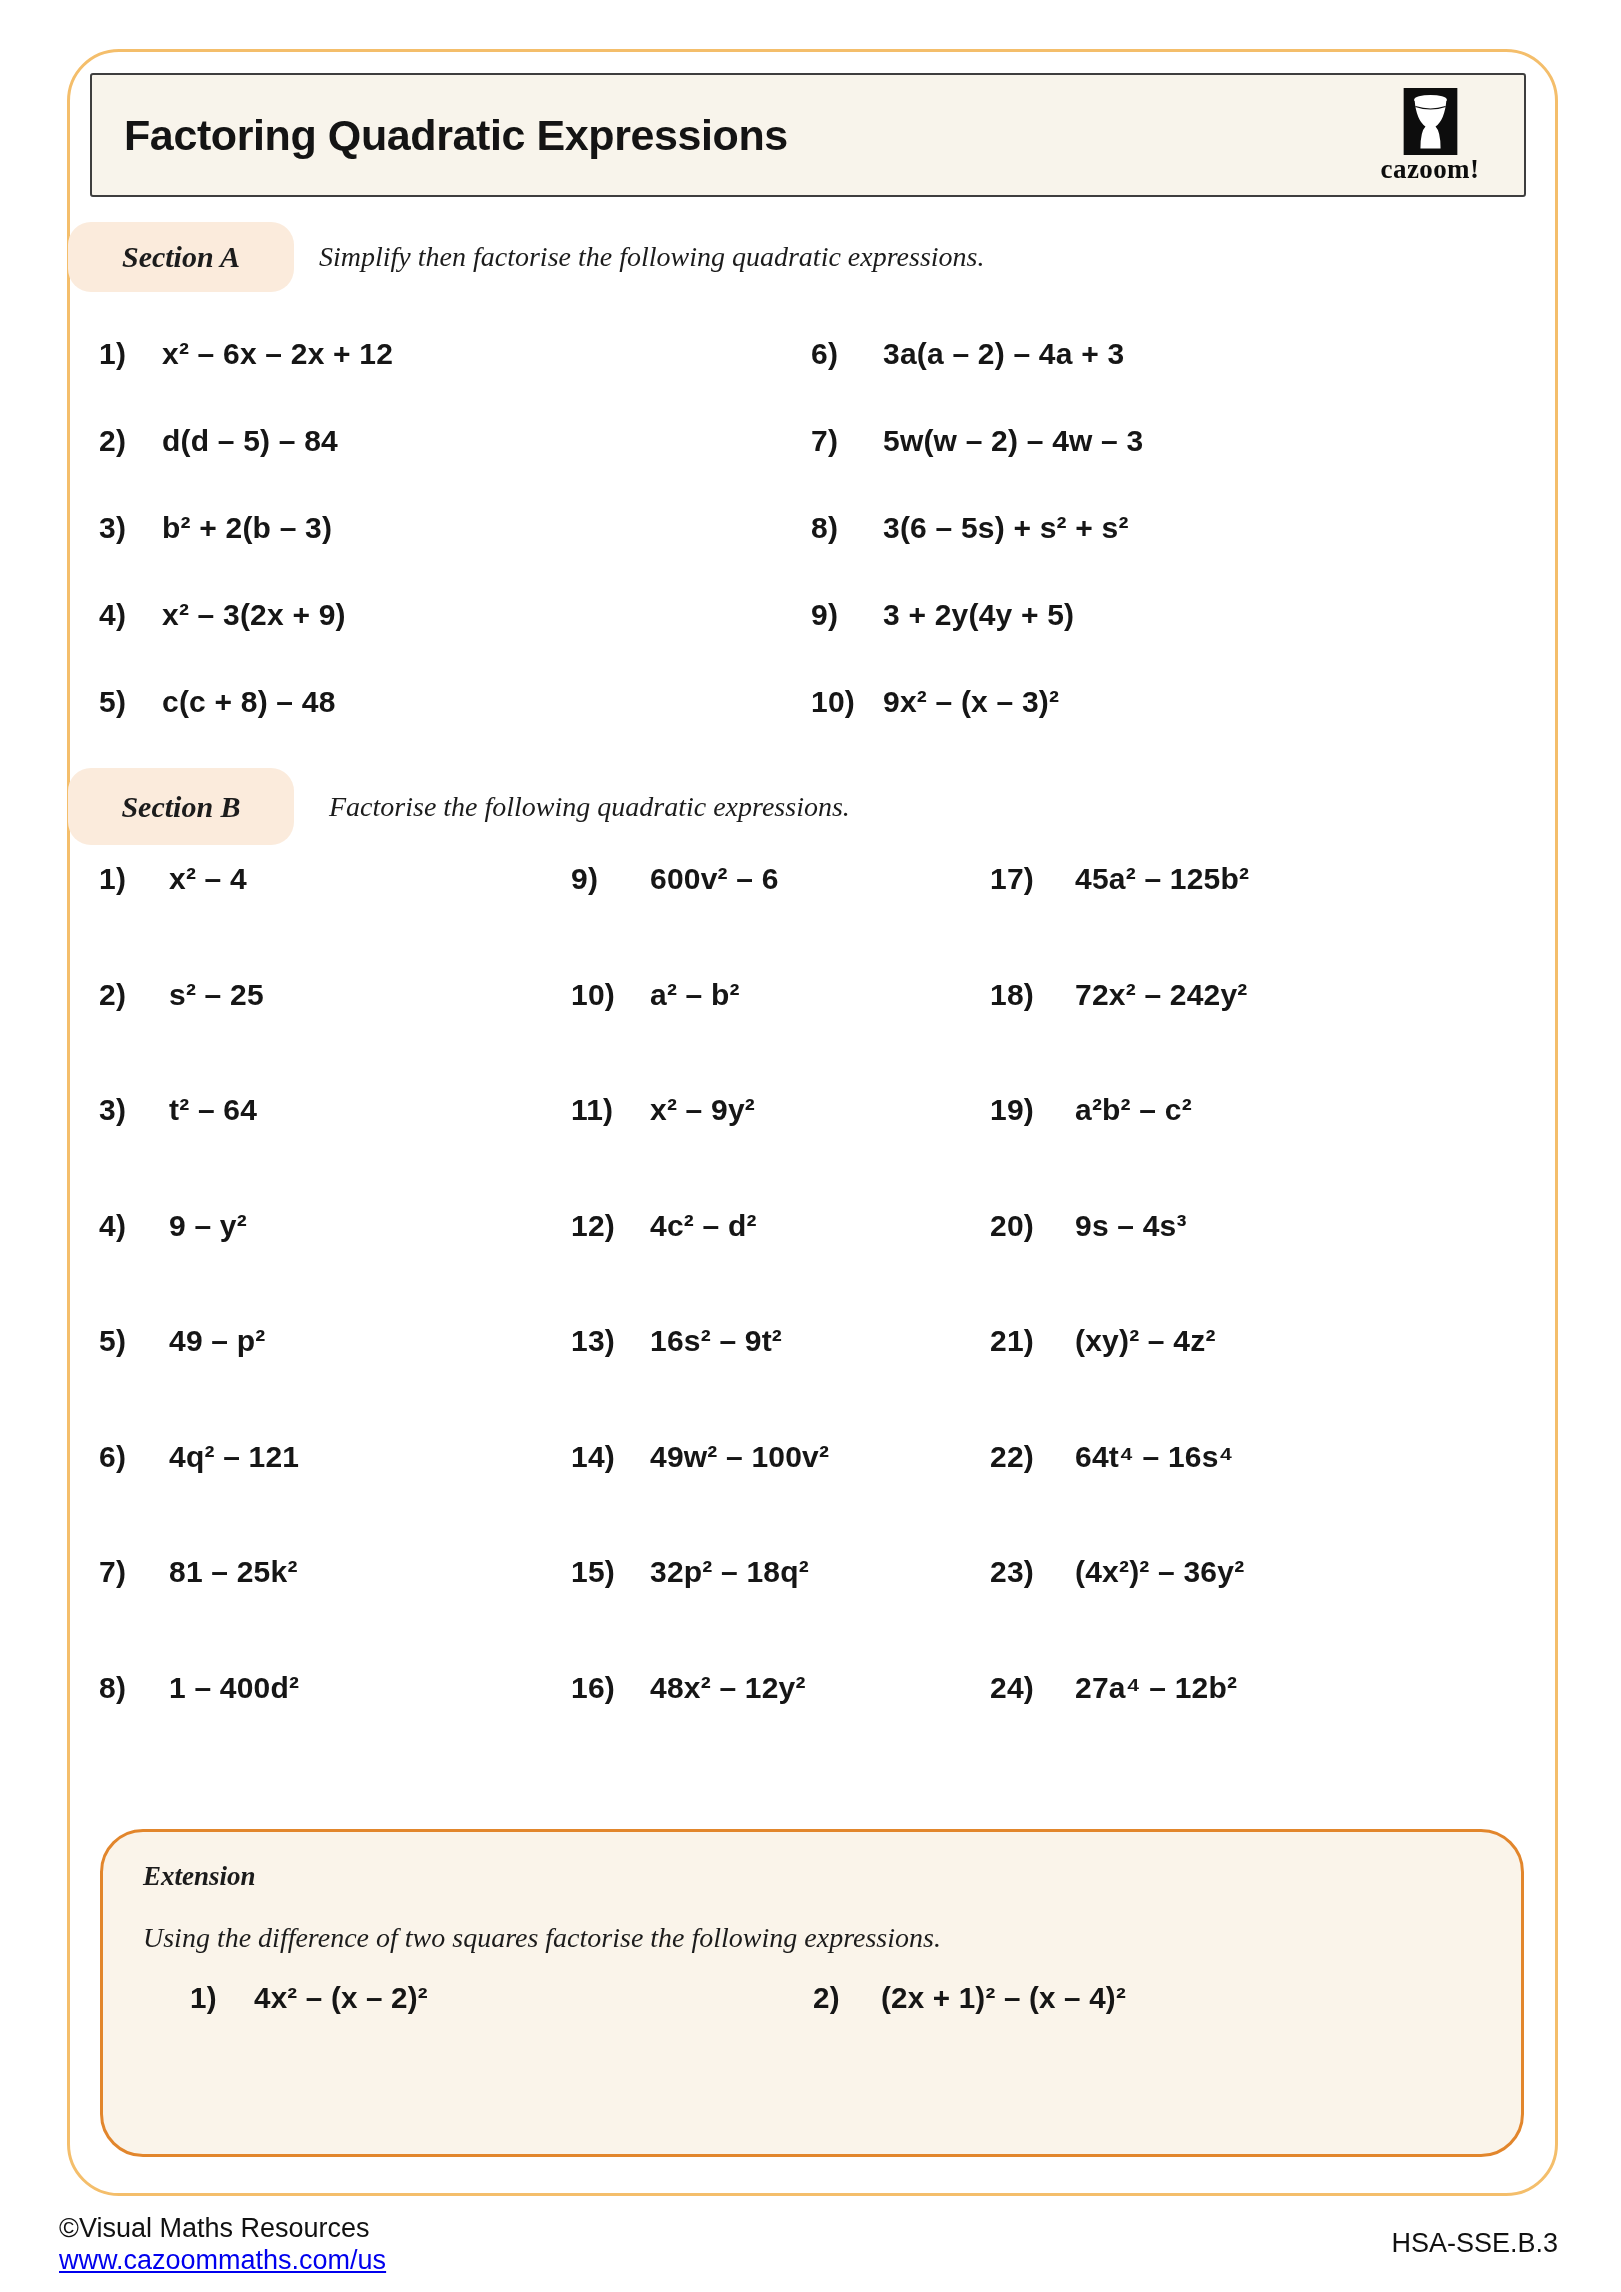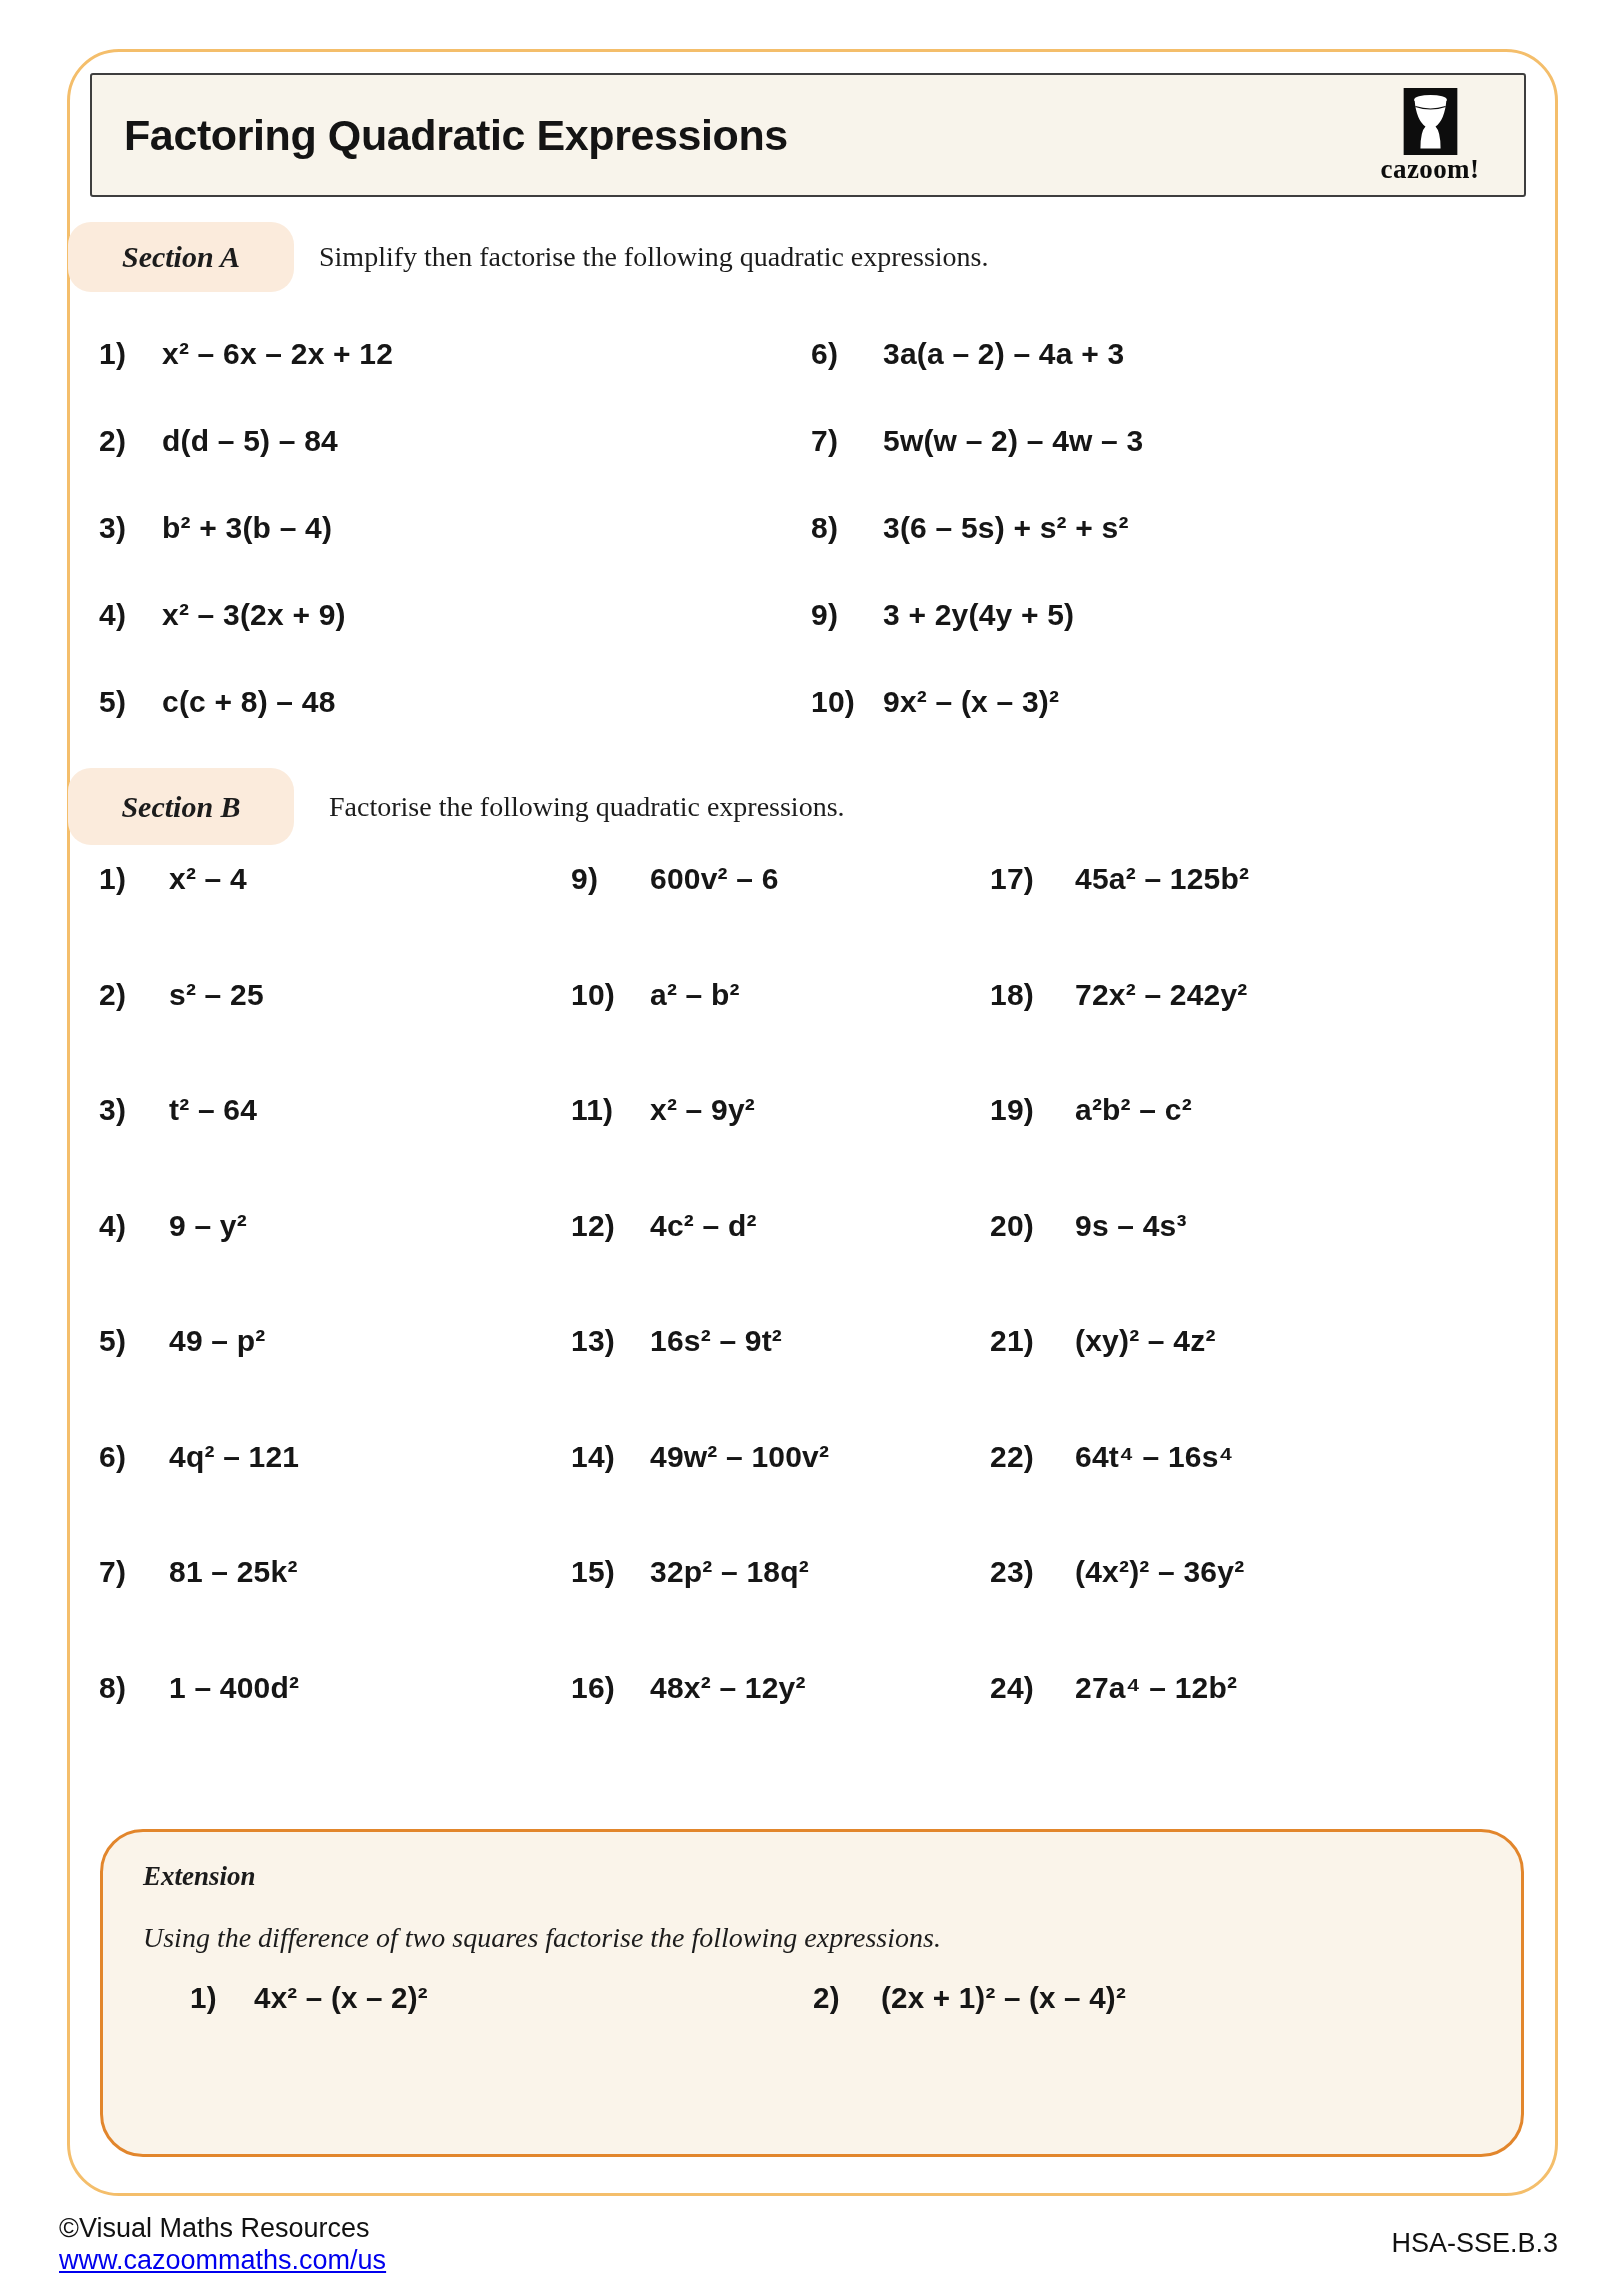--- a/index.html
+++ b/index.html
@@ -43,21 +43,21 @@
   }
   .pill span{
     font-family:"Liberation Serif","DejaVu Serif",serif;
     font-style:italic;font-weight:bold;font-size:30px;color:#1c1c1c;
   }
   .pill-a{left:68px;top:222px;width:226px;height:70px;}
   .pill-b{left:68px;top:768px;width:226px;height:77px;}
   .instruction{
     position:absolute;left:319px;
     font-family:"Liberation Serif","DejaVu Serif",serif;
-    font-size:28px;line-height:34px;color:#1c1c1c;white-space:nowrap;
+    font-style:italic;font-size:28px;line-height:34px;color:#1c1c1c;white-space:nowrap;
   }
   .instr-a{top:240px;}
   .instr-b{top:790px;margin-left:10px;}
 
   
   .q{
     position:absolute;display:flex;line-height:41px;
     font-weight:bold;font-size:30px;letter-spacing:0.2px;color:#161616;white-space:nowrap;
     font-family:"Liberation Sans","DejaVu Sans",sans-serif;
   }
@@ -129,21 +129,21 @@
   <div class="q colA1" style="top:333px">
       <span class="qn">1)</span>
       <span class="qe">x² – 6x – 2x + 12</span>
     </div>
   <div class="q colA1" style="top:420px">
       <span class="qn">2)</span>
       <span class="qe">d(d – 5) – 84</span>
     </div>
   <div class="q colA1" style="top:507px">
       <span class="qn">3)</span>
-      <span class="qe">b² + 3(b – 4)</span>
+      <span class="qe">b² + 2(b – 3)</span>
     </div>
   <div class="q colA1" style="top:594px">
       <span class="qn">4)</span>
       <span class="qe">x² – 3(2x + 9)</span>
     </div>
   <div class="q colA1" style="top:681px">
       <span class="qn">5)</span>
       <span class="qe">c(c + 8) – 48</span>
     </div>
 

